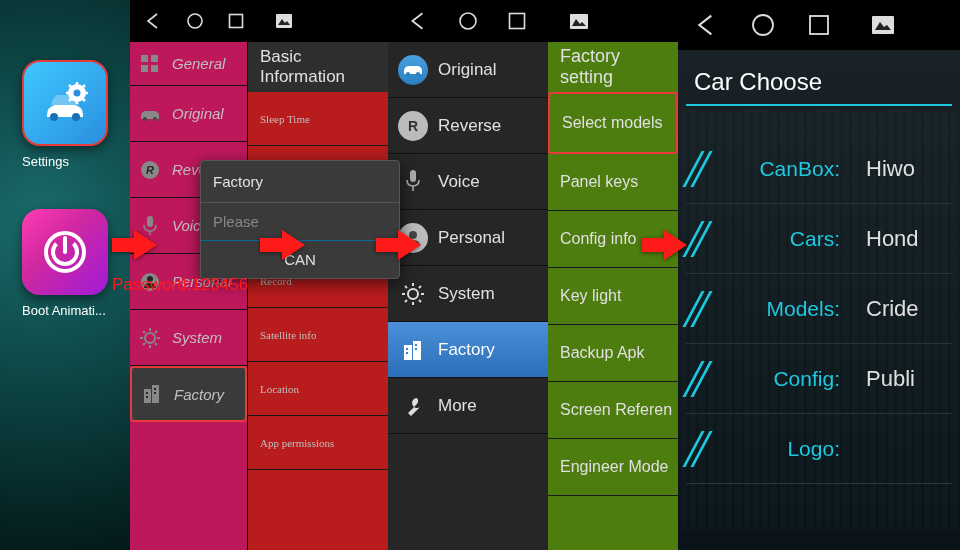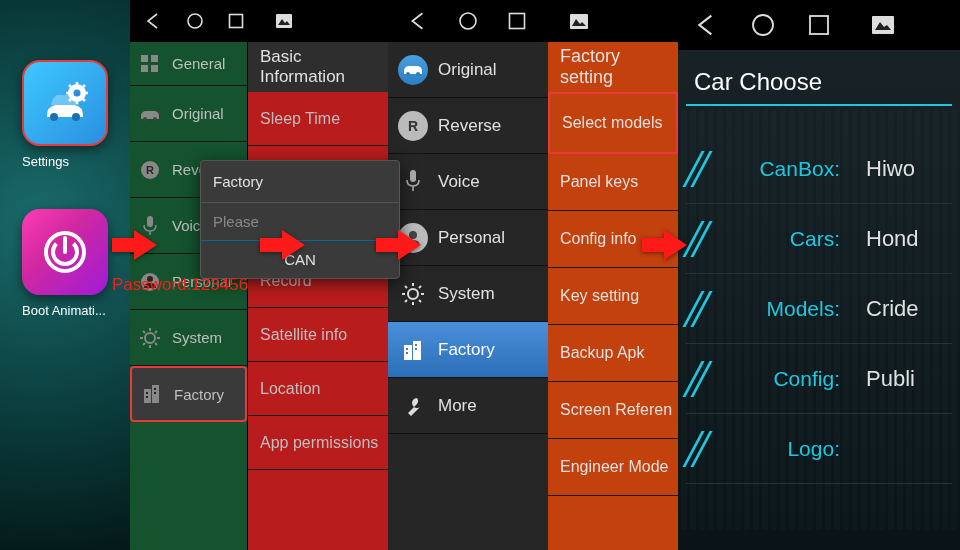--- a/index.html
+++ b/index.html
@@ -30,27 +30,27 @@
 .app-label { color:#fff; font-size:13px; margin-top:8px; text-align:center; max-width:100px; overflow:hidden; text-overflow:ellipsis; white-space:nowrap;}
 
 
 .panel2 {
   width: 258px; height: 550px;
   background: #1a1a1a;
   position: relative;
 }
 .nav-bar { height:42px; background:#000; display:flex; align-items:center; gap:24px; padding-left:14px; }
 .settings-list { display:flex; height:508px; }
-.settings-col1 { width:118px; background:#14532d; border-right:1px solid #000;}
+.settings-col1 { width:118px; background:#be185d; border-right:1px solid #000;font-style:italic;}
 .settings-col2 { flex:1; background:#b91c1c; }
 .s-item { height:56px; display:flex; align-items:center; gap:10px; padding-left:8px; border-bottom:1px solid #141414; color:#bfbfbf; font-size:15px;}
 .s-item.half { height:44px; }
 .s-item.selected { background:#3a3a3a; border:2px solid #e83a3a; border-radius:4px;}
 .s-icon { width:24px; height:24px; display:flex;align-items:center;justify-content:center; }
-.info-item { height:54px; display:flex; align-items:center; padding-left:12px; color:#bfbfbf; font-size:16px; border-bottom:1px solid #1a1a1a;}
+.info-item { height:54px; display:flex; align-items:center; padding-left:12px; color:#bfbfbf; font-size:11px; border-bottom:1px solid #1a1a1a;font-family:Liberation Serif, serif;}
 .info-header { height:50px; display:flex; align-items:center; padding-left:12px; color:#e0e0e0; font-size:17px; background:#2e2e2e;}
 
 
 .popup {
   position:absolute; top:160px; left:70px; width:200px;
   background:#3a3a3a; border:1px solid #555; border-radius:4px;
   color:#e0e0e0; font-size:15px;
   box-shadow:0 4px 16px rgba(0,0,0,0.6);
   z-index:5;
 }
@@ -65,21 +65,21 @@
 }
 
 
 .panel3 {
   width: 290px; height: 550px;
   background:#1a1a1a;
   position:relative;
 }
 .p3-list { display:flex; height:508px;}
 .p3-col1 { width:160px; background:#262626;}
-.p3-col2 { flex:1; background:#c2410c;}
+.p3-col2 { flex:1; background:#4d7c0f;}
 .p3-item { height:56px; display:flex; align-items:center; gap:10px; padding-left:10px; border-bottom:1px solid #111; color:#e0e0e0; font-size:17px;}
 .p3-item.sel { background: linear-gradient(#4a8fd8,#2a6fb8); color:#fff;}
 .p3-icon { width:30px;height:30px;border-radius:50%; background:#555; display:flex;align-items:center;justify-content:center; flex-shrink:0;}
 .p3-icon.car{background:linear-gradient(#4a9fe0,#2a7fc0);}
 .p3-info-header { height:50px; display:flex;align-items:center; padding-left:12px; color:#e0e0e0; font-size:18px;}
 .p3-info-item { height:57px; display:flex;align-items:center; padding-left:12px; color:#e0e0e0; font-size:16px; border-bottom:1px solid #1a1a1a;}
 .p3-info-item.hl { border:2px solid #e83a3a; border-radius:2px; height:62px;}
 
 
 .panel4 {
@@ -384,21 +384,21 @@
             </svg>
           </span>
           <span>More</span>
         </div>
     </div>
     <div class="p3-col2">
       <div class="p3-info-header">Factory setting</div>
       <div class="p3-info-item hl">Select models</div>
       <div class="p3-info-item">Panel keys</div>
       <div class="p3-info-item">Config info</div>
-      <div class="p3-info-item">Key setting</div>
+      <div class="p3-info-item">Key light</div>
       <div class="p3-info-item">Backup Apk</div>
       <div class="p3-info-item">Screen Referen</div>
       <div class="p3-info-item">Engineer Mode</div>
     </div>
   </div>
 </div>
 
 <div class="panel4">
   <div class="eq-bg"></div>
   <div class="p4-nav">

